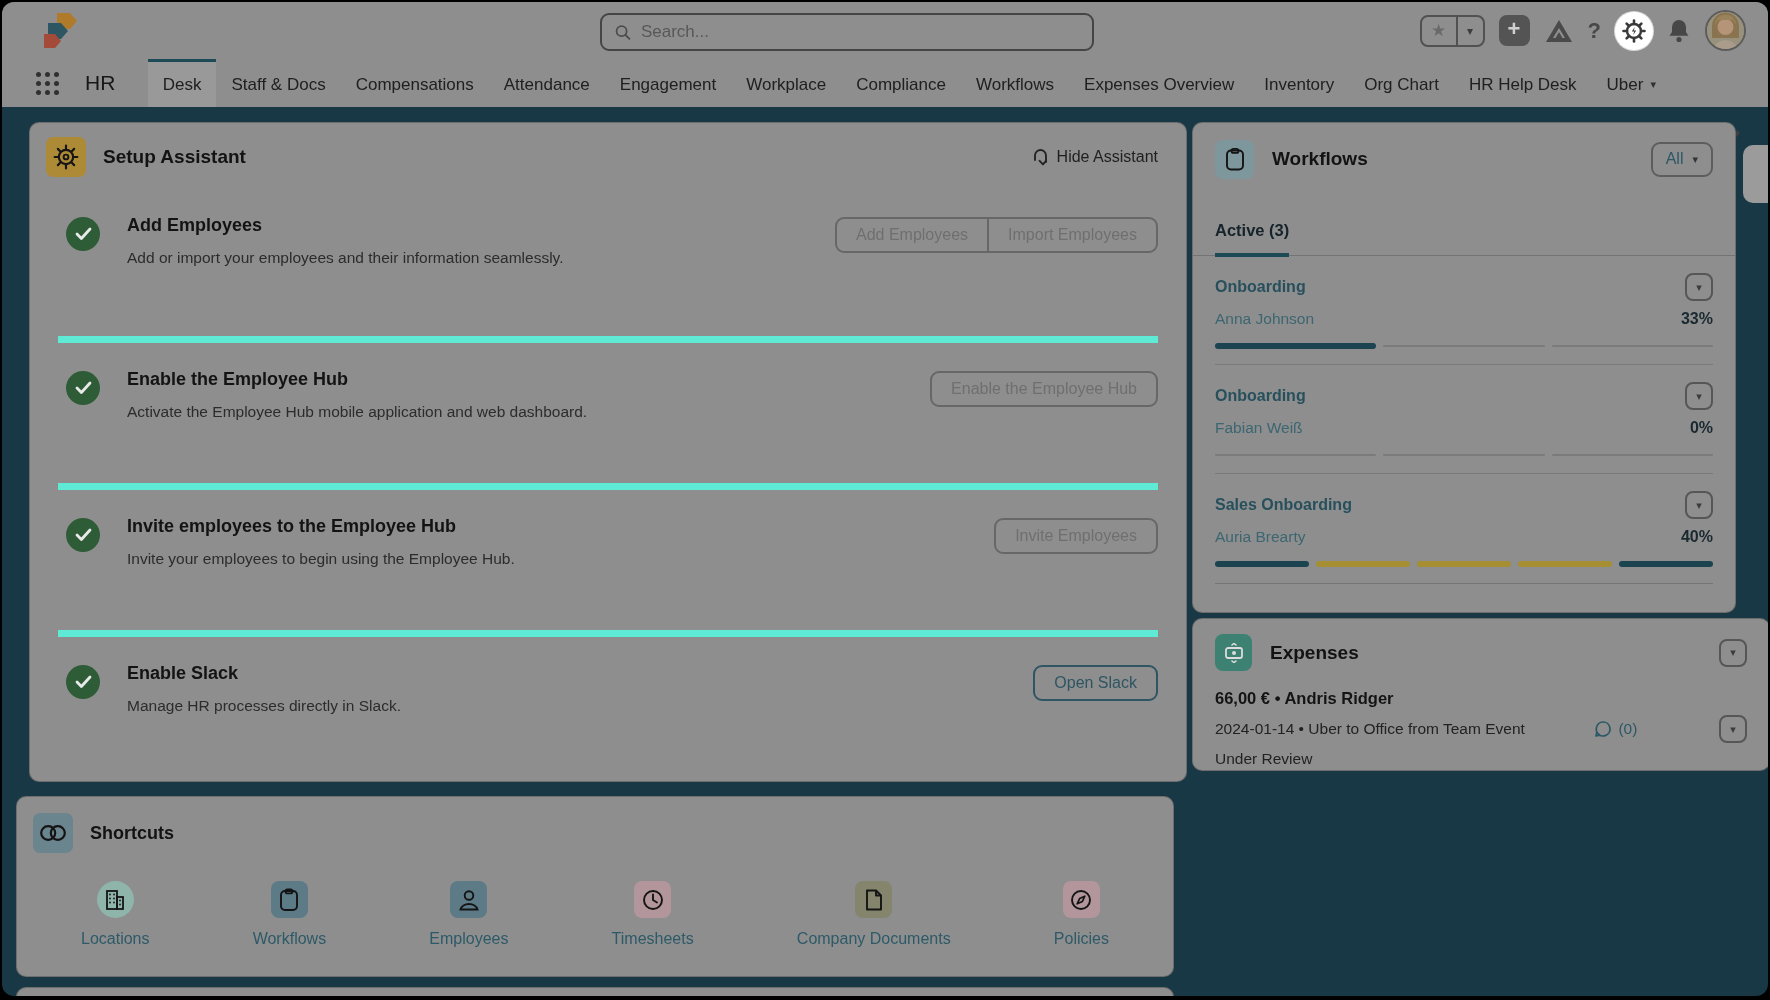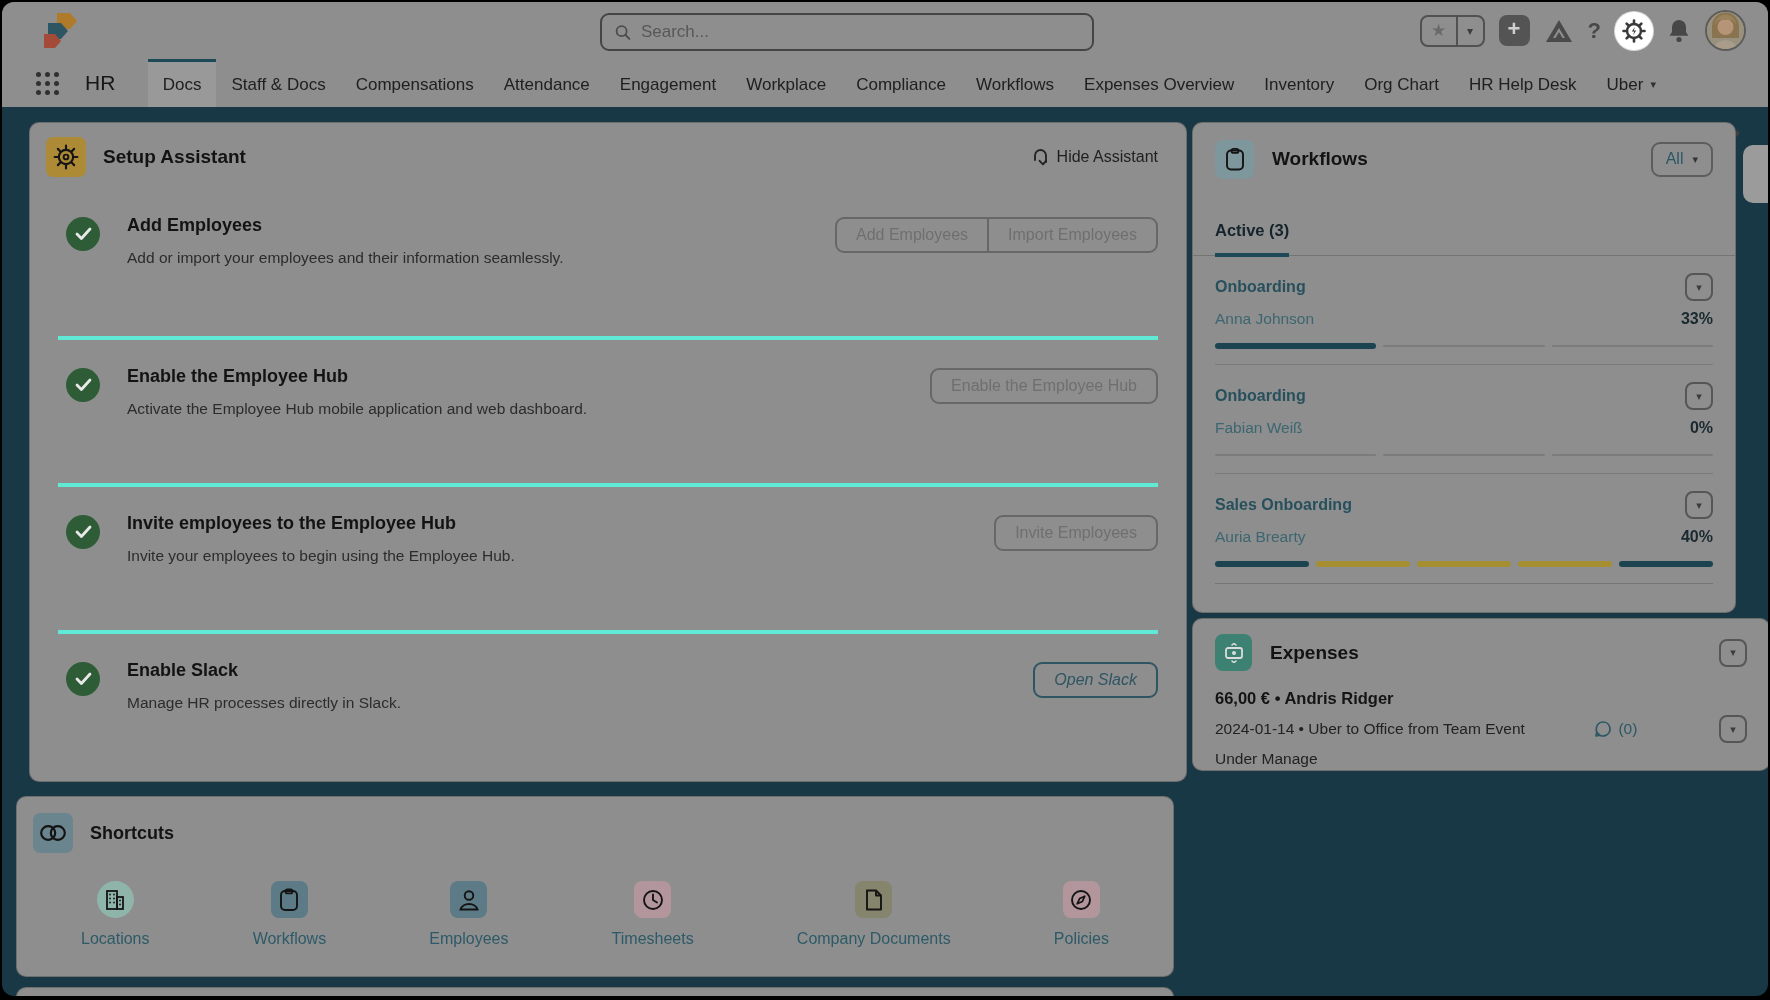--- a/index.html
+++ b/index.html
@@ -38,31 +38,31 @@
   .divider { height:1px; background:#757575; }
 
   
   .setup-card { left:14px; top:120px; width:1158px; height:660px;margin-left:13px; }
   .setup-head { display:flex; align-items:center; padding:14px 28px 12px 16px; height:66px; }
   .tile { border-radius:8px; display:flex; align-items:center; justify-content:center; flex:0 0 auto; }
   .setup-tile { width:40px; height:40px; background:#ad8a36; border-radius:7px; }
   .setup-title { font-size:19px; font-weight:bold; color:#131313; margin-left:17px; }
   .hide-assist { margin-left:auto; display:flex; align-items:center; gap:8px; font-size:16px; color:#1f1f1f; }
   .task { display:flex; align-items:flex-start; padding:26px 28px 0 36px; height:147px; position:relative; }
-  .task + .task { border-top:4px solid #5eead4; margin:0 28px; padding-left:8px; padding-right:0; }
+  .task + .task { border-top:7px solid #5eead4; margin:0 28px; padding-left:8px; padding-right:0; }
   .task-check { width:34px; height:34px; border-radius:50%; background:#2d5c36; display:flex; align-items:center; justify-content:center; flex:0 0 auto; margin-top:2px; }
   .task-body { margin-left:27px; }
   .task-title { font-size:18px; font-weight:bold; color:#131313; }
   .task-desc { font-size:15.5px; color:#2c2c2c; margin-top:13px; }
   .task-actions { margin-left:auto; display:flex; align-items:center; margin-top:2px; }
   .btn { height:36px; display:flex; align-items:center; padding:0 19px; border:2px solid #676767; border-radius:9px; color:#6f6f6f; font-size:16px; white-space:nowrap; background:transparent; }
   .btn-group { display:flex; }
   .btn-group .btn:first-child { border-radius:9px 0 0 9px; border-right-width:1px; }
   .btn-group .btn:last-child { border-radius:0 9px 9px 0; border-left-width:1px; }
-  .btn.primary { border-color:#2e5562; color:#2e5562;font-style:italic; }
+  .btn.primary { border-color:#2e5562; color:#2e5562; }
 
   
   .shortcuts-card { left:14px; top:794px; width:1158px; height:181px; }
   .shortcuts-head { display:flex; align-items:center; padding:14px 28px 0 16px; height:58px; }
   .shortcuts-tile { width:40px; height:40px; background:#6b858e; border-radius:7px; }
   .shortcuts-title { font-size:18px; font-weight:bold; color:#131313; margin-left:17px; }
   .shortcut-row { display:flex; justify-content:space-between; padding:26px 64px 0 64px; }
   .shortcut { display:flex; flex-direction:column; align-items:center; gap:12px; }
   .sc-tile { width:37px; height:37px; border-radius:8px; display:flex; align-items:center; justify-content:center; }
   .sc-label { font-size:16px; color:#2d5a68;text-align:right; }
@@ -189,21 +189,21 @@
         <i></i>
         <i></i>
         <i></i>
         <i></i>
         <i></i>
         <i></i>
         <i></i>
       </div>
     <div class="app-label">HR</div>
     <div class="tabs">
-      <div class="tab active">Docs</div>
+      <div class="tab active">Desk</div>
       <div class="tab">Staff &amp; Docs</div>
       <div class="tab">Compensations</div>
       <div class="tab">Attendance</div>
       <div class="tab">Engagement</div>
       <div class="tab">Workplace</div>
       <div class="tab">Compliance</div>
       <div class="tab">Workflows</div>
       <div class="tab">Expenses Overview</div>
       <div class="tab">Inventory</div>
       <div class="tab">Org Chart</div>
@@ -487,17 +487,17 @@
         <span class="exp-comments">
           <svg width="18" height="18" viewBox="0 0 18 18">
             <path d="M9 2 a7 7 0 1 1 -6.2 10.2 L2 16 l3.9-.9 A7 7 0 0 1 9 2 z" fill="none" stroke="#2c5866" stroke-width="1.7" stroke-linejoin="round"></path>
           </svg>
           <span>(0)</span>
         </span>
         <span class="chev-btn">
             <span>▾</span>
           </span>
       </div>
-      <div class="exp-status">Under Manage</div>
+      <div class="exp-status">Under Review</div>
     </div>
   </div>
 
 </div>
 
 </body></html>

